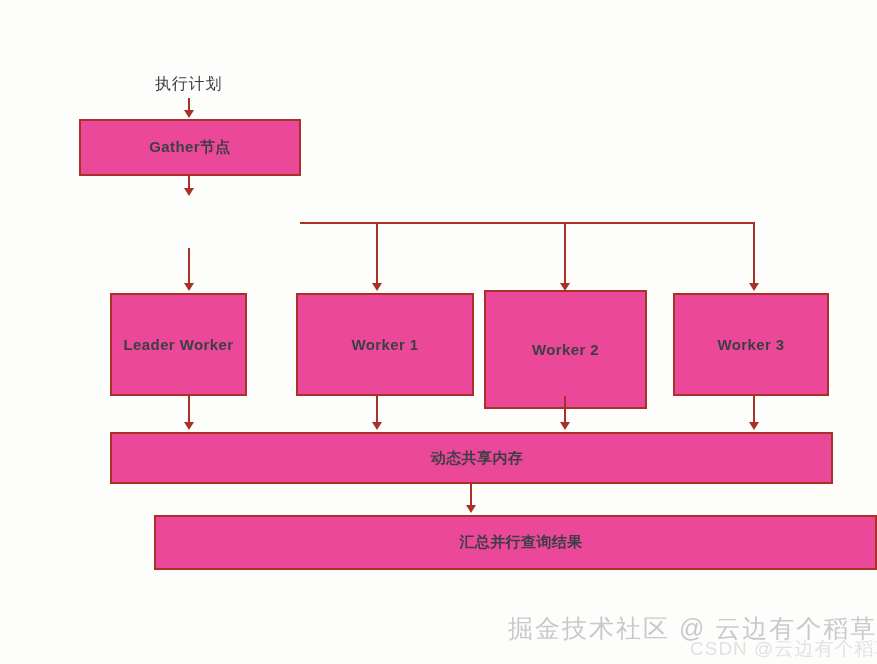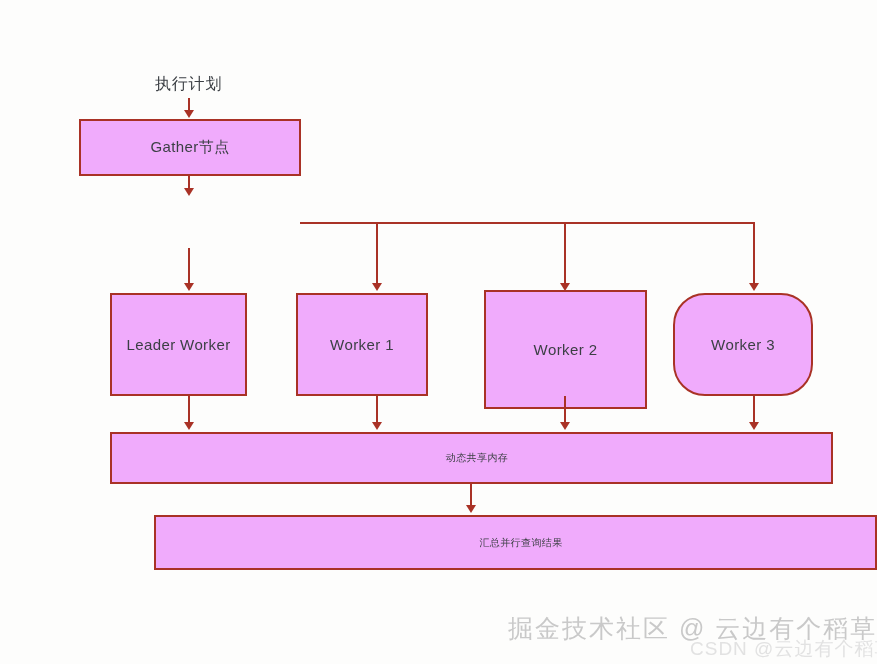--- a/index.html
+++ b/index.html
@@ -14,30 +14,31 @@
     background: #fdfdfc;
     overflow: hidden;
     font-family: "Liberation Sans", "DejaVu Sans", sans-serif;
   }
 
   
   .node {
     position: absolute;
     box-sizing: border-box;
     border: 2px solid #a93226;
-    background: #f0abfc;
+    background: #ec4899;
     display: flex;
     align-items: center;
     justify-content: center;
     color: #3b3f44;
     font-size: 15px;
     letter-spacing: 0.4px;
     white-space: nowrap;
+    font-weight: bold;
   }
-  .node.wide { font-size: 10px; padding-left: 11px; }
+  .node.wide { font-size: 15px; padding-left: 11px; }
 
   
   .caption {
     position: absolute;
     color: #3b3f44;
     font-size: 16px;
     letter-spacing: 0.8px;
     white-space: nowrap;
   }
 
@@ -103,27 +104,27 @@
 
   <div class="conn v" style="left:564px; top:222px; height:63px;"></div>
   <div class="arrow-down" style="left:560px; top:283px;"></div>
 
   <div class="conn v" style="left:753px; top:222px; height:63px;"></div>
   <div class="arrow-down" style="left:749px; top:283px;"></div>
 
   <div class="node" style="left:110px; top:293px; width:137px; height:103px;">
     <span>Leader Worker</span>
   </div>
-  <div class="node" style="left:296px; top:293px; width:132px; height:103px;">
+  <div class="node" style="left:296px; top:293px; width:178px; height:103px;">
     <span>Worker 1</span>
   </div>
   <div class="node" style="left:484px; top:290px; width:163px; height:119px;">
     <span>Worker 2</span>
   </div>
-  <div class="node" style="left:673px; top:293px; width:140px; height:103px;border-radius:32px;">
+  <div class="node" style="left:673px; top:293px; width:156px; height:103px;">
     <span>Worker 3</span>
   </div>
 
   <div class="conn v" style="left:188px; top:396px; height:28px;"></div>
   <div class="arrow-down" style="left:184px; top:422px;"></div>
 
   <div class="conn v" style="left:376px; top:396px; height:28px;"></div>
   <div class="arrow-down" style="left:372px; top:422px;"></div>
 
   <div class="conn v" style="left:564px; top:396px; height:28px;"></div>

